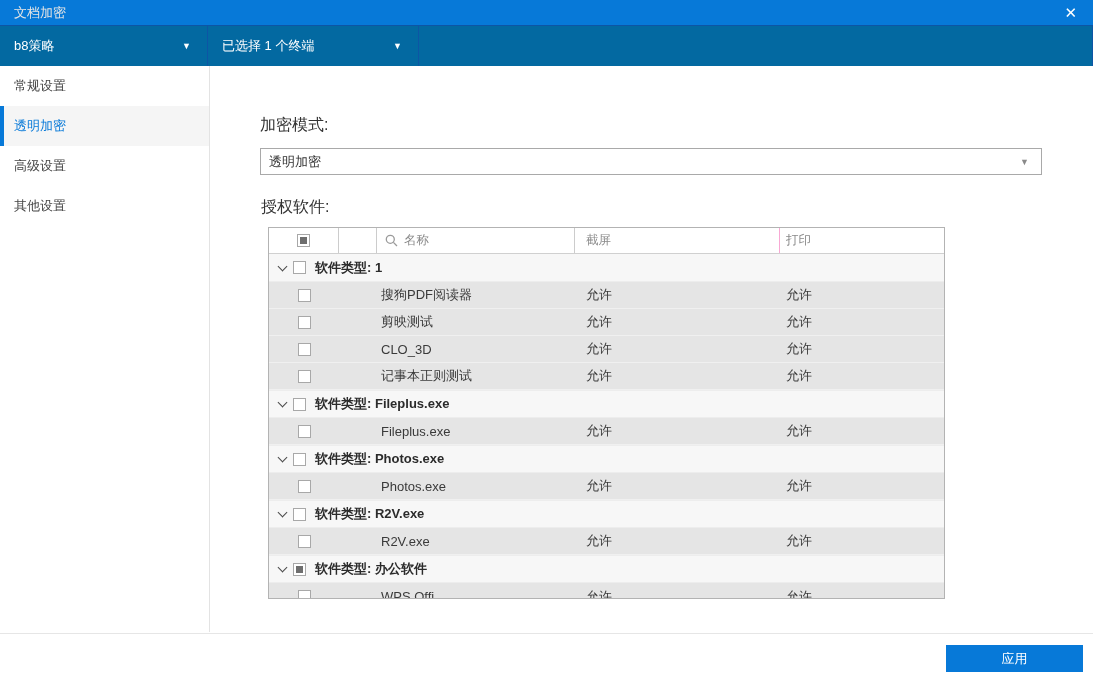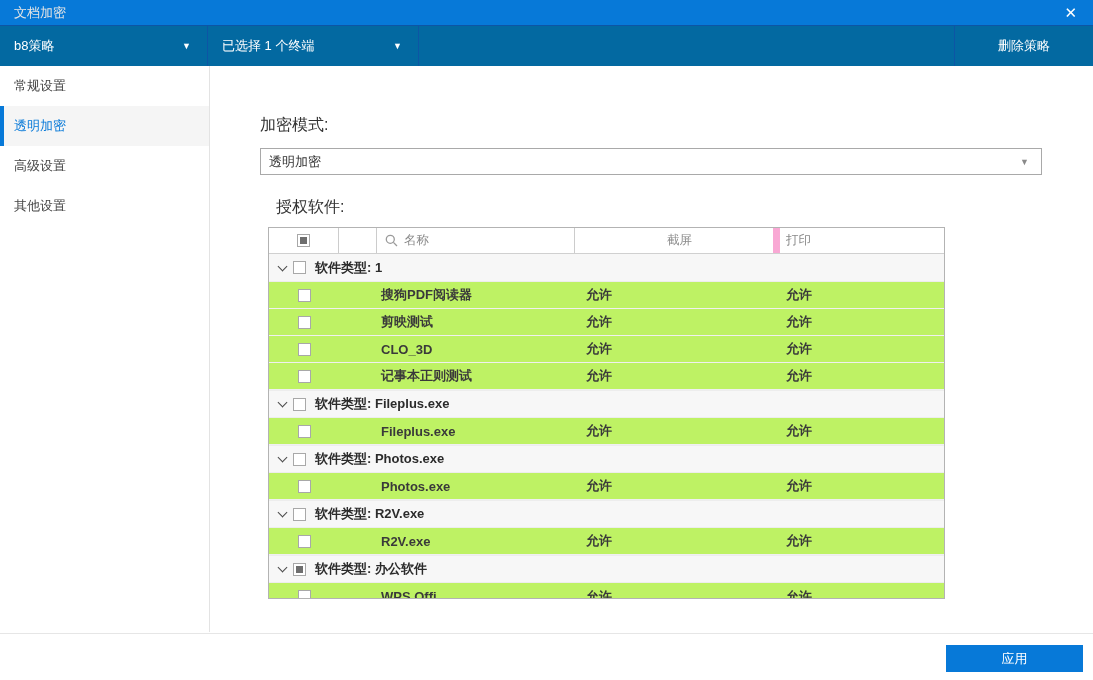--- a/index.html
+++ b/index.html
@@ -25,42 +25,42 @@
   
   .content { display:flex; height:566px; }
   .sidebar { width:210px; border-right:1px solid #e3e3e3; background:#fff; }
   .side-item { height:40px; display:flex; align-items:center; padding-left:14px; color:#444; cursor:pointer; }
   .side-item.active { background:#f5f5f5; color:#0779d8; border-left:4px solid #0779d8; padding-left:10px; }
 
   .main { flex:1; padding:49px 51px 0 50px; }
   .field-label { font-size:16px; color:#333; }
   .select { margin-top:12px; height:27px; border:1px solid #a9a9a9; display:flex; align-items:center; padding:0 12px 0 8px; justify-content:space-between; background:#fff; cursor:pointer; }
   .select .caret { font-size:9px; color:#8a8a8a; }
-  .auth-label { margin:22px 0 9px 16px; }
+  .auth-label { margin:22px 0 9px 1px; }
 
   
   .grid { margin-left:8px; width:677px; height:372px; border:1px solid #b3b3b3; overflow:hidden; background:#fff; }
   .g-header { height:26px; display:flex; align-items:stretch; border-bottom:1px solid #d0d0d0; background:#fff; color:#8a8a8a; font-size:12.5px; }
   .hc { display:flex; align-items:center; }
   .hc1 { width:70px; justify-content:center; border-right:1px solid #ccc; }
   .hc2 { width:38px; border-right:1px solid #ccc; }
   .hc3 { width:198px; border-right:1px solid #ccc; padding-left:8px; gap:6px; }
-  .hc4 { width:205px; border-right:7px solid #f9a8d4; padding-left:11px;justify-content:center; }
+  .hc4 { width:205px; border-right:1px solid #f9a8d4; padding-left:11px; }
   .hc5 { flex:1; padding-left:6px; }
 
   .cb { width:13px; height:13px; border:1px solid #a8a8a8; background:#fff; display:inline-block; flex:0 0 auto; cursor:pointer; }
   .cb.indeterminate::after { content:""; display:block; width:7px; height:7px; margin:2px; background:#6e6e6e; }
 
   .group-row { height:28px; background:#f7f7f7; border-top:1px solid #ededed; border-bottom:1px solid #ededed; display:flex; align-items:center; padding-left:8px; cursor:default; }
   .group-row:first-of-type { border-top:none; }
   .chev { width:7px; height:7px; border-left:1.6px solid #4a4a4a; border-bottom:1.6px solid #4a4a4a; transform:rotate(-45deg); margin:-3px 7px 0 2px; flex:0 0 auto; cursor:pointer; }
   .group-row .cb { margin-right:9px; }
   .group-label { font-weight:bold; color:#2b2b2b; font-size:13px; }
 
-  .item-row { height:27px; display:flex; align-items:center; border-bottom:1px solid #f0f0f0; background:#bef264;font-weight:bold; }
+  .item-row { height:27px; display:flex; align-items:center; border-bottom:1px solid #f0f0f0; background:#e5e5e5; }
   .item-row .c1 { width:70px; display:flex; justify-content:center; }
   .item-row .c2 { width:38px; }
   .item-row .c3 { width:198px; padding-left:4px; color:#3a3a3a; }
   .item-row .c4 { width:205px; padding-left:11px; color:#3a3a3a; }
   .item-row .c5 { flex:1; padding-left:6px; color:#3a3a3a; }
   .item-row.partial { height:15px; border-bottom:none; overflow:hidden; align-items:flex-start; }
   .item-row.partial > div { line-height:27px; }
   .item-row.partial .c1 { padding-top:7px; }
 
   
@@ -85,21 +85,20 @@
       <span class="tb-caret">▼</span>
     </div>
     <div class="tb-sep"></div>
     <div class="tb-drop terminal">
       <span>已选择 1 个终端</span>
       <span class="tb-caret">▼</span>
     </div>
     <div class="tb-sep"></div>
     <div class="tb-spacer"></div>
     <div class="tb-sep"></div>
-    <div class="tb-btn">删除策略</div>
   </div>
 
   <div class="content">
     <div class="sidebar" id="sidebar">
         <div class="side-item">常规设置</div>
         <div class="side-item active">透明加密</div>
         <div class="side-item">高级设置</div>
         <div class="side-item">其他设置</div>
       </div>
 

